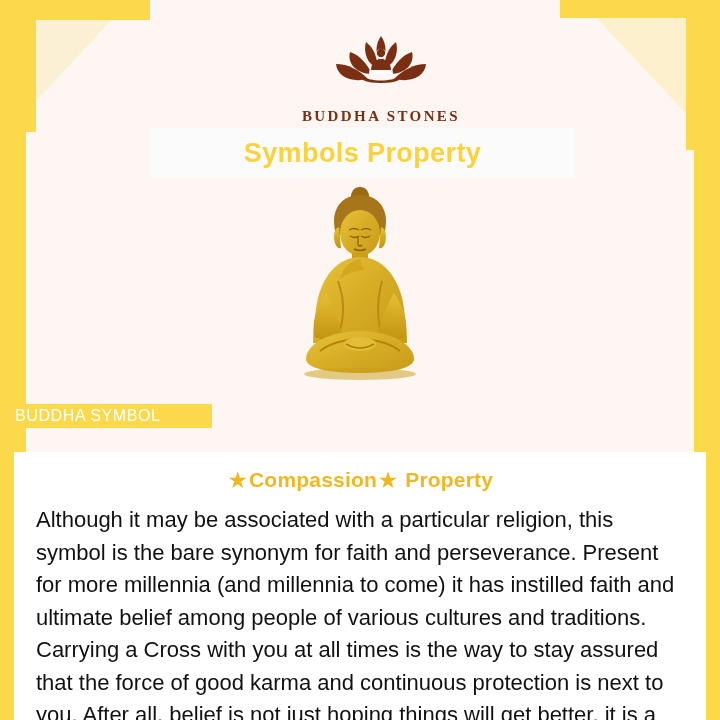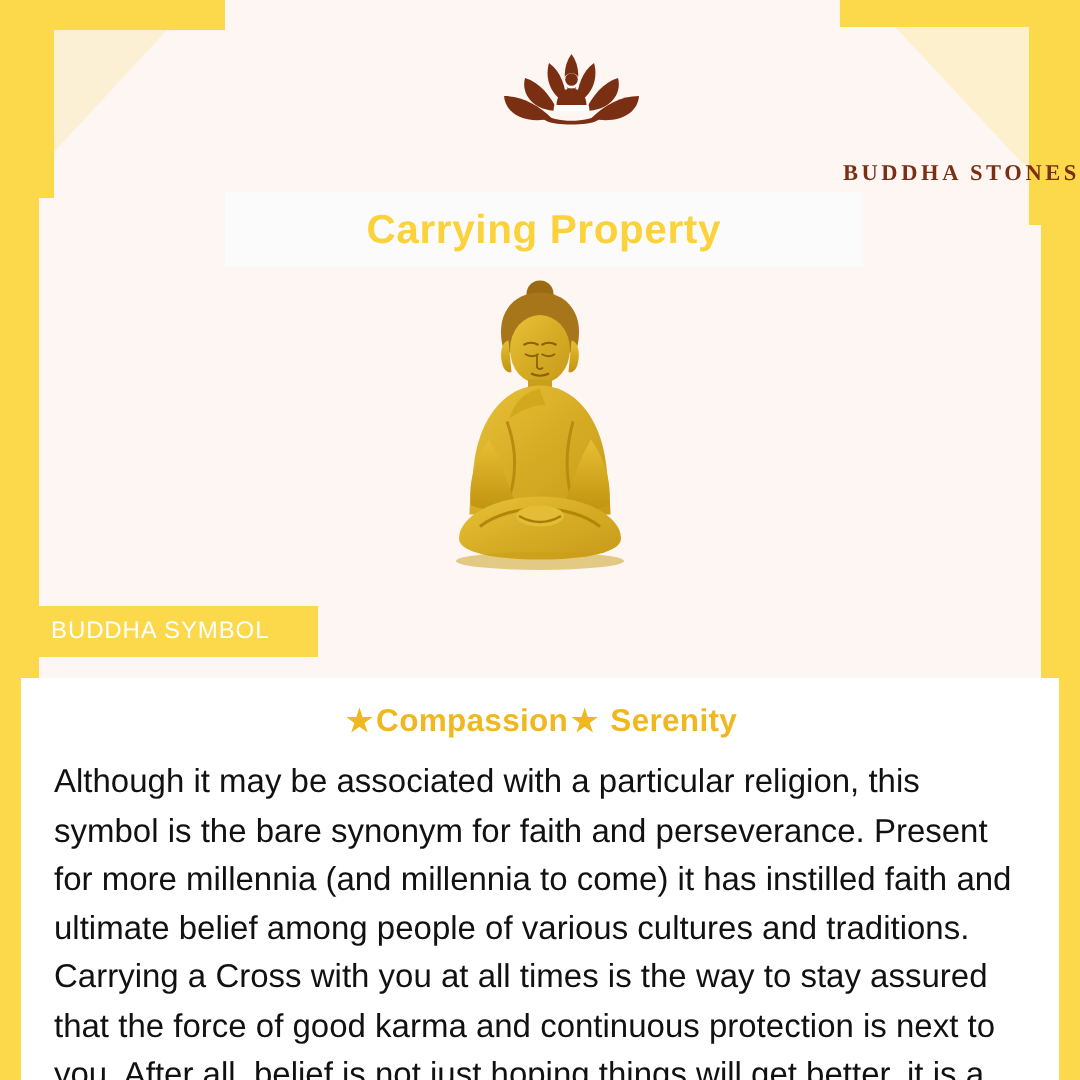--- a/index.html
+++ b/index.html
@@ -94,21 +94,21 @@
     width: 14px; height: 268px;
     background: #fbd94b;
     z-index: 2;
   }
 
   
   .logo-wrap {
     position: absolute;
     left: 0; right: 0;
     top: 22px;
-    text-align: right;
+    text-align: center;
     z-index: 5;
     margin-left: 42px;
   }
   .logo-mark {
     display: block;
     margin: 0 auto;
   }
   .brand-name {
     margin-top: 6px;
     font-size: 15px;
@@ -150,25 +150,25 @@
     justify-content: center;
     z-index: 4;
   }
 
   
   .symbol-tag {
     position: absolute;
     left: 0;
     top: 404px;
     min-width: 212px;
-    height: 34px;
+    height: 24px;
     background: #fbd94b;
     display: flex;
     align-items: center;
-    padding-left: 34px;
+    padding-left: 15px;
     box-sizing: border-box;
     z-index: 7;
   }
   .symbol-tag-text {
     font-size: 16px;
     color: #ffffff;
     letter-spacing: 0.6px;
   }
 
   
@@ -243,21 +243,21 @@
     </span>
     <div class="brand-name">BUDDHA STONES</div>
   </div>
 
   <div class="corner-tl"></div>
   <div class="corner-tl2"></div>
   <div class="corner-tr"></div>
   <div class="corner-tr2"></div>
 
   <div class="title-bar">
-    <div class="title-text">Carrying Property</div>
+    <div class="title-text">Symbols Property</div>
   </div>
 
   <div class="figure-area">
     <span>
       <svg width="200" height="220" viewBox="0 0 200 220" xmlns="http://www.w3.org/2000/svg">
         <defs>
           <linearGradient id="gold" x1="0" y1="0" x2="1" y2="1">
             <stop offset="0%" stop-color="#e8c33a"></stop>
             <stop offset="45%" stop-color="#d8ae26"></stop>
             <stop offset="100%" stop-color="#c79a18"></stop>
@@ -305,18 +305,18 @@
       </svg>
     </span>
   </div>
 
   <div class="symbol-tag">
     <span class="symbol-tag-text">BUDDHA SYMBOL</span>
   </div>
 
   <div class="content-panel">
     <div class="subhead">
-      <span class="star">★</span><span>Compassion</span><span class="star">★</span><span class="gap"></span><span>Serenity</span>
+      <span class="star">★</span><span>Compassion</span><span class="star">★</span><span class="gap"></span><span>Property</span>
     </div>
     <div class="body-text">Although it may be associated with a particular religion, this symbol is the bare synonym for faith and perseverance. Present for more millennia (and millennia to come) it has instilled faith and ultimate belief among people of various cultures and traditions. Carrying a Cross with you at all times is the way to stay assured that the force of good karma and continuous protection is next to you. After all, belief is not just hoping things will get better, it is a mindset to be learned and maintained. That gets easier with a Cross symbol to look at.</div>
   </div>
 
 </div>
 
 </body></html>

